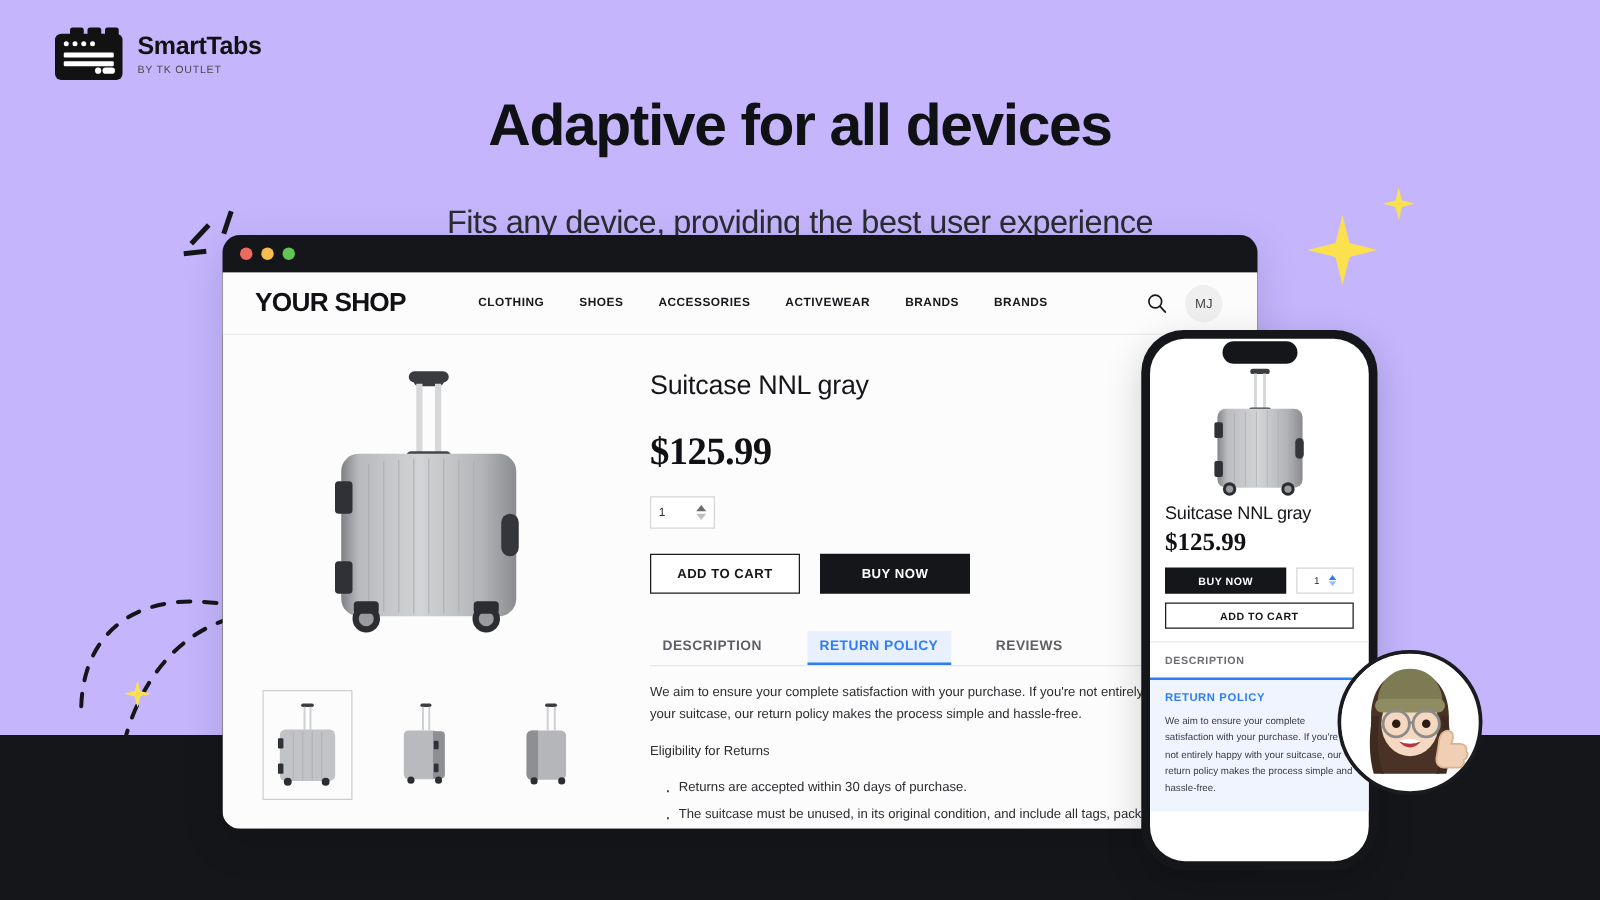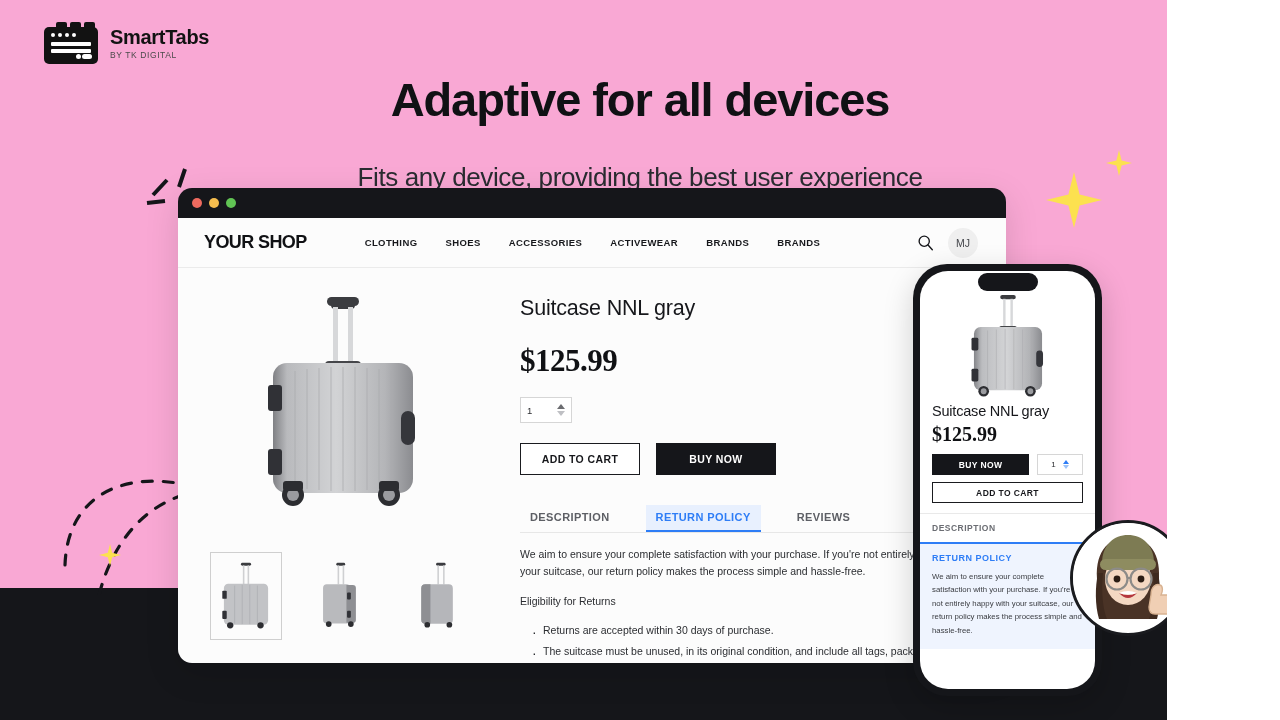--- a/index.html
+++ b/index.html
@@ -2,21 +2,21 @@
 <html><head>
 <meta charset="utf-8">
 <style>
   * { box-sizing: border-box; margin: 0; padding: 0; }
   html, body {
     width: 1280px; height: 720px;
     overflow: hidden;
     background: #ffffff;
     font-family: "Liberation Sans", sans-serif;
   }
-  #stage { position: relative; width: 1167px; height: 720px; background: #f9a8d4; overflow: hidden; }
+  #stage { position: relative; width: 1280px; height: 720px; background: #c4b5fd; overflow: hidden; }
 
   
   .dark-band {
     position: absolute; left: 0; top: 588px; width: 1280px; height: 132px;
     background: #15161a;
   }
 
   
   .brand { position: absolute; left: 44px; top: 22px; display: flex; align-items: center; gap: 12px; }
   .brand-mark { position: relative; width: 54px; height: 42px; }
@@ -67,21 +67,21 @@
   }
   .browser-bar { height: 30px; display: flex; align-items: center; padding-left: 14px; gap: 7px; }
   .tl { width: 10px; height: 10px; border-radius: 50%; }
   .tl.r { background: #EE6A5F; } .tl.y { background: #F5BD4F; } .tl.g { background: #61C454; }
   .browser-page { background: #fcfcfc; height: 445px; position: relative; overflow: hidden; }
 
   .shop-nav {
     height: 50px; background: #fcfcfc; display: flex; align-items: center;
     padding: 0 28px 0 26px; border-bottom: 1px solid #ebebeb;
   }
-  .shop-logo { font-size: 18px; font-weight: 700; color: #101114; letter-spacing: -0.6px; }
+  .shop-logo { font-size: 21px; font-weight: 700; color: #101114; letter-spacing: -0.6px; }
   .nav-links { display: flex; gap: 28px; margin-left: 58px; align-items: center; }
   .nav-links a {
     font-size: 9.5px; font-weight: 700; color: #17181c; letter-spacing: 0.4px; text-decoration: none;
   }
   .nav-right { margin-left: auto; display: flex; align-items: center; gap: 14px; }
   .avatar-mj {
     width: 30px; height: 30px; border-radius: 50%; background: #efefef;
     display: flex; align-items: center; justify-content: center;
     font-size: 10.5px; font-weight: 400; color: #44464b;
   }
@@ -217,21 +217,21 @@
           <i></i>
         </div>
       <div class="l1"></div>
       <div class="l2"></div>
       <div class="l3"></div>
       <div class="pdot"></div>
       <div class="pill"></div>
     </div>
     <div class="brand-text">
       <div class="name">SmartTabs</div>
-      <div class="sub">BY TK DIGITAL</div>
+      <div class="sub">BY TK OUTLET</div>
     </div>
   </div>
 
   <div class="headline">Adaptive for all devices</div>
   <div class="subhead">Fits any device, providing the best user experience</div>
 
   <div class="browser">
     <div class="browser-bar">
       <span class="tl r"></span>
       <span class="tl y"></span>

